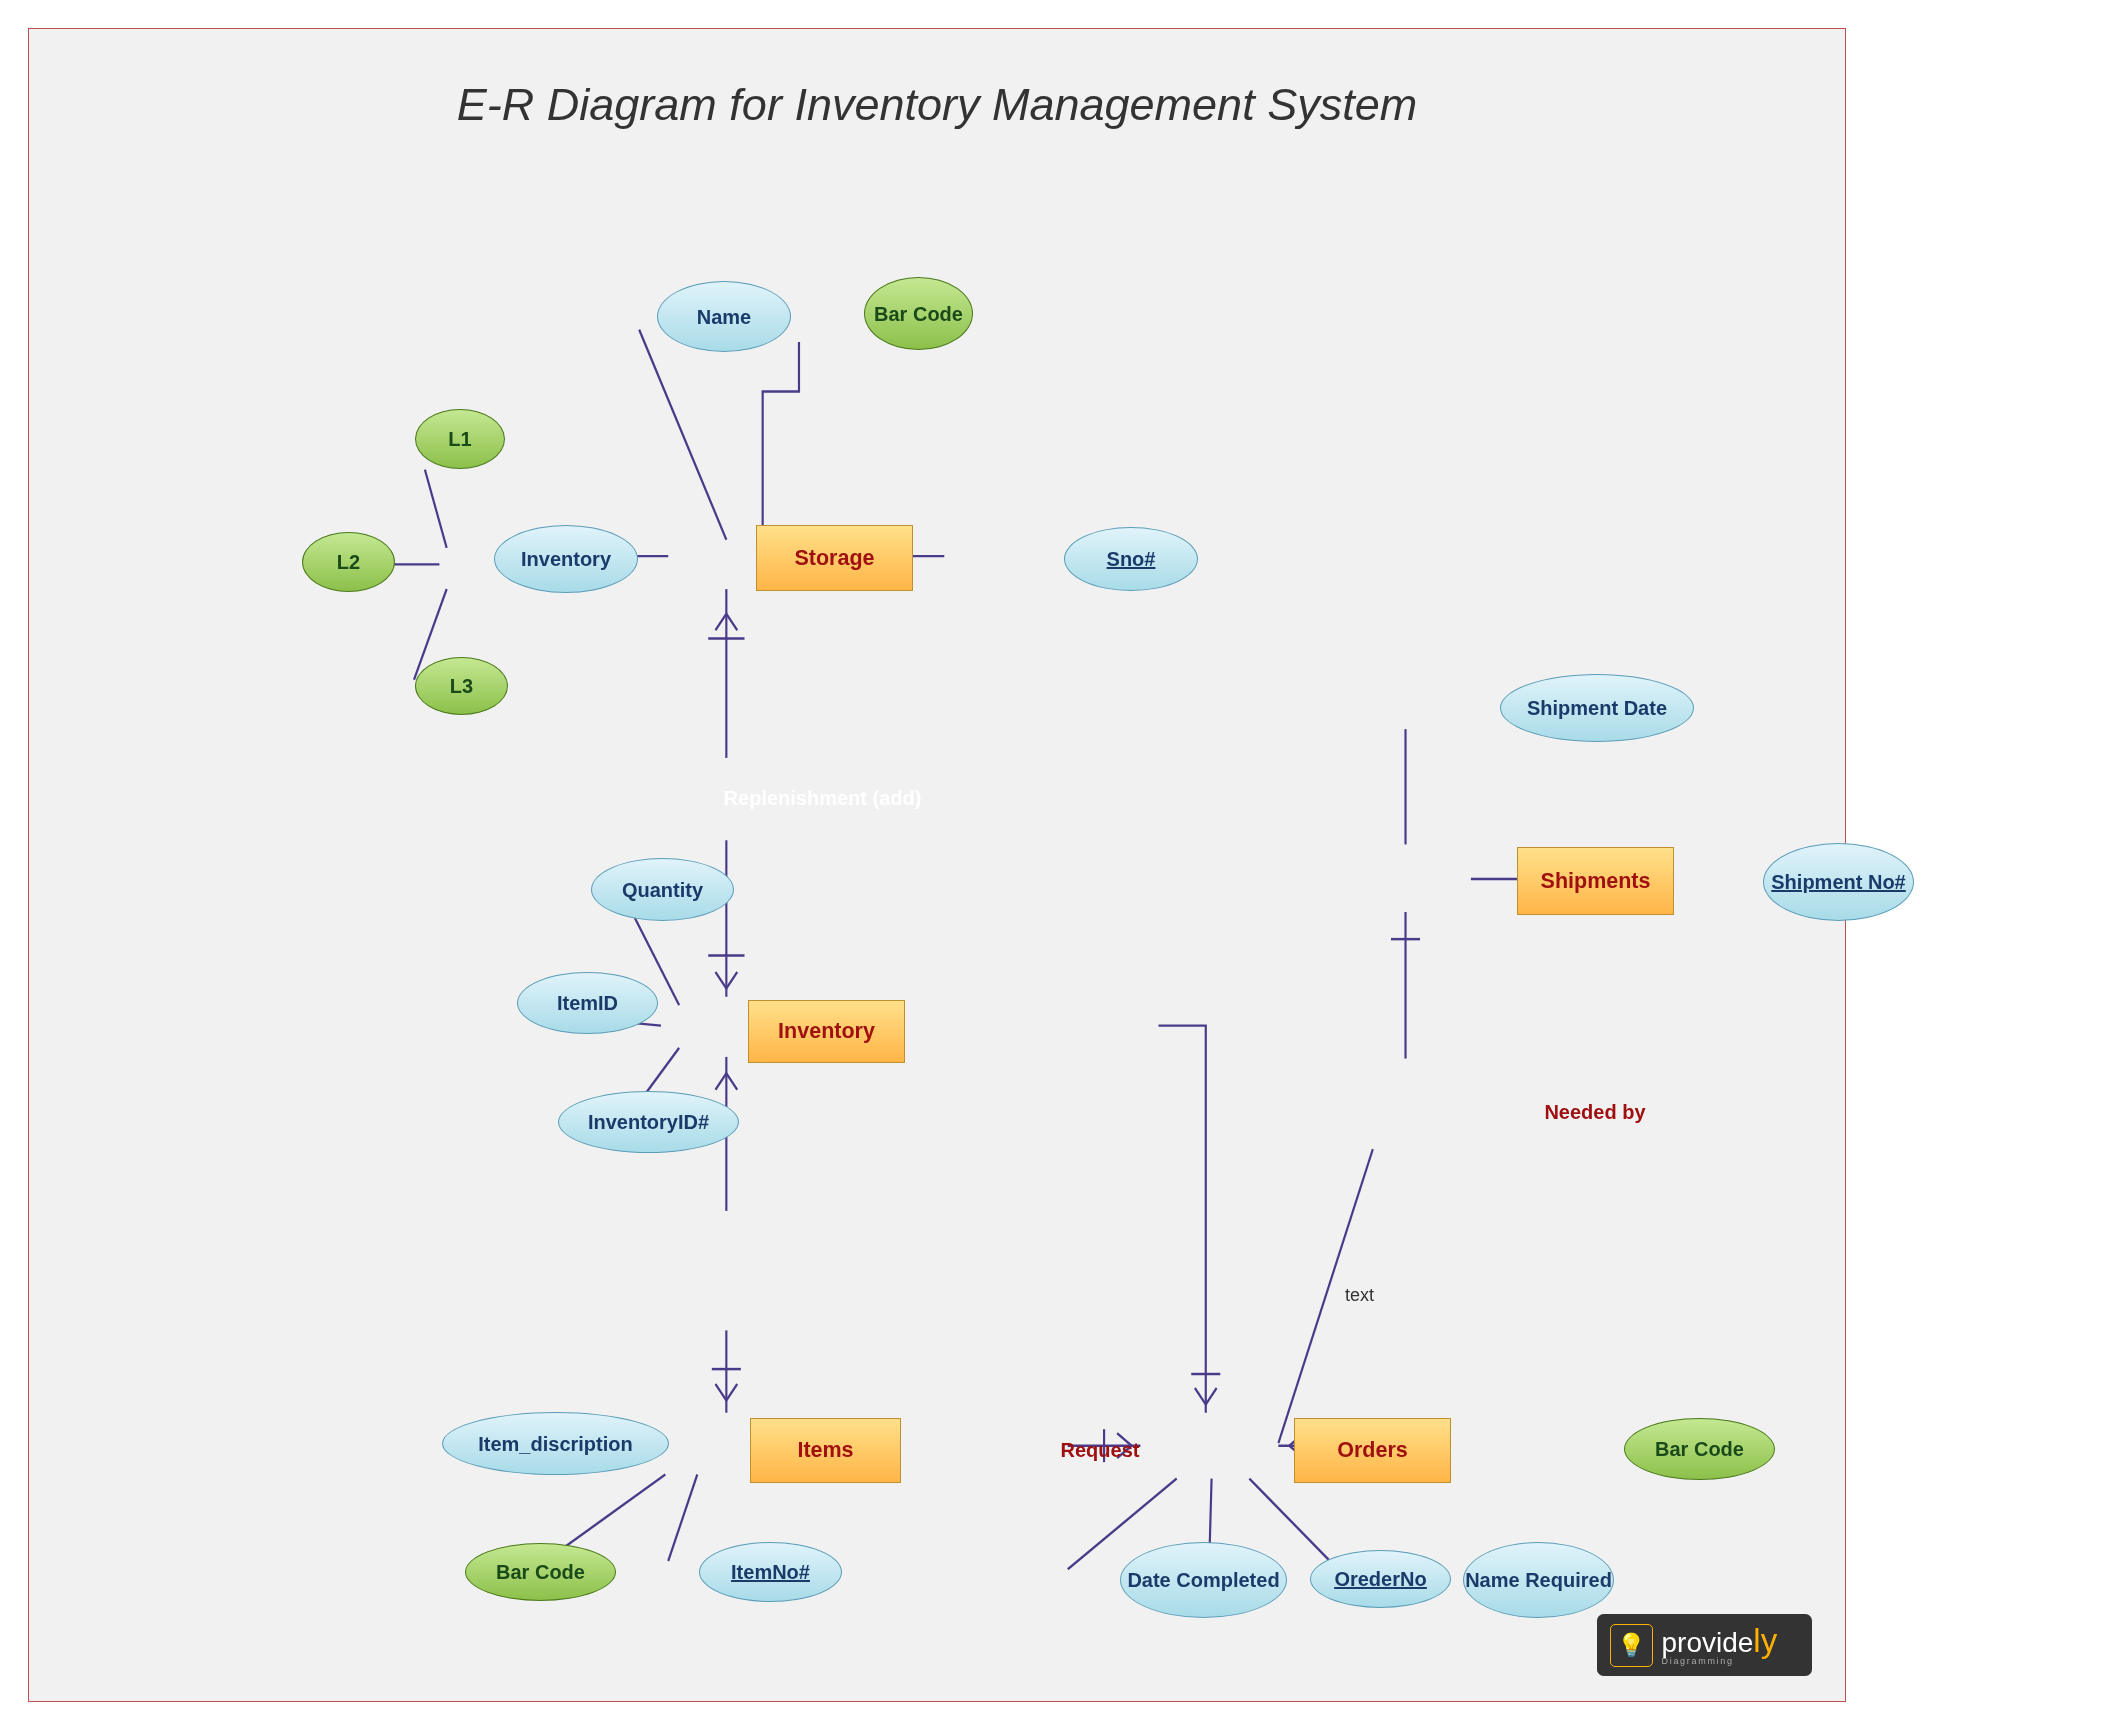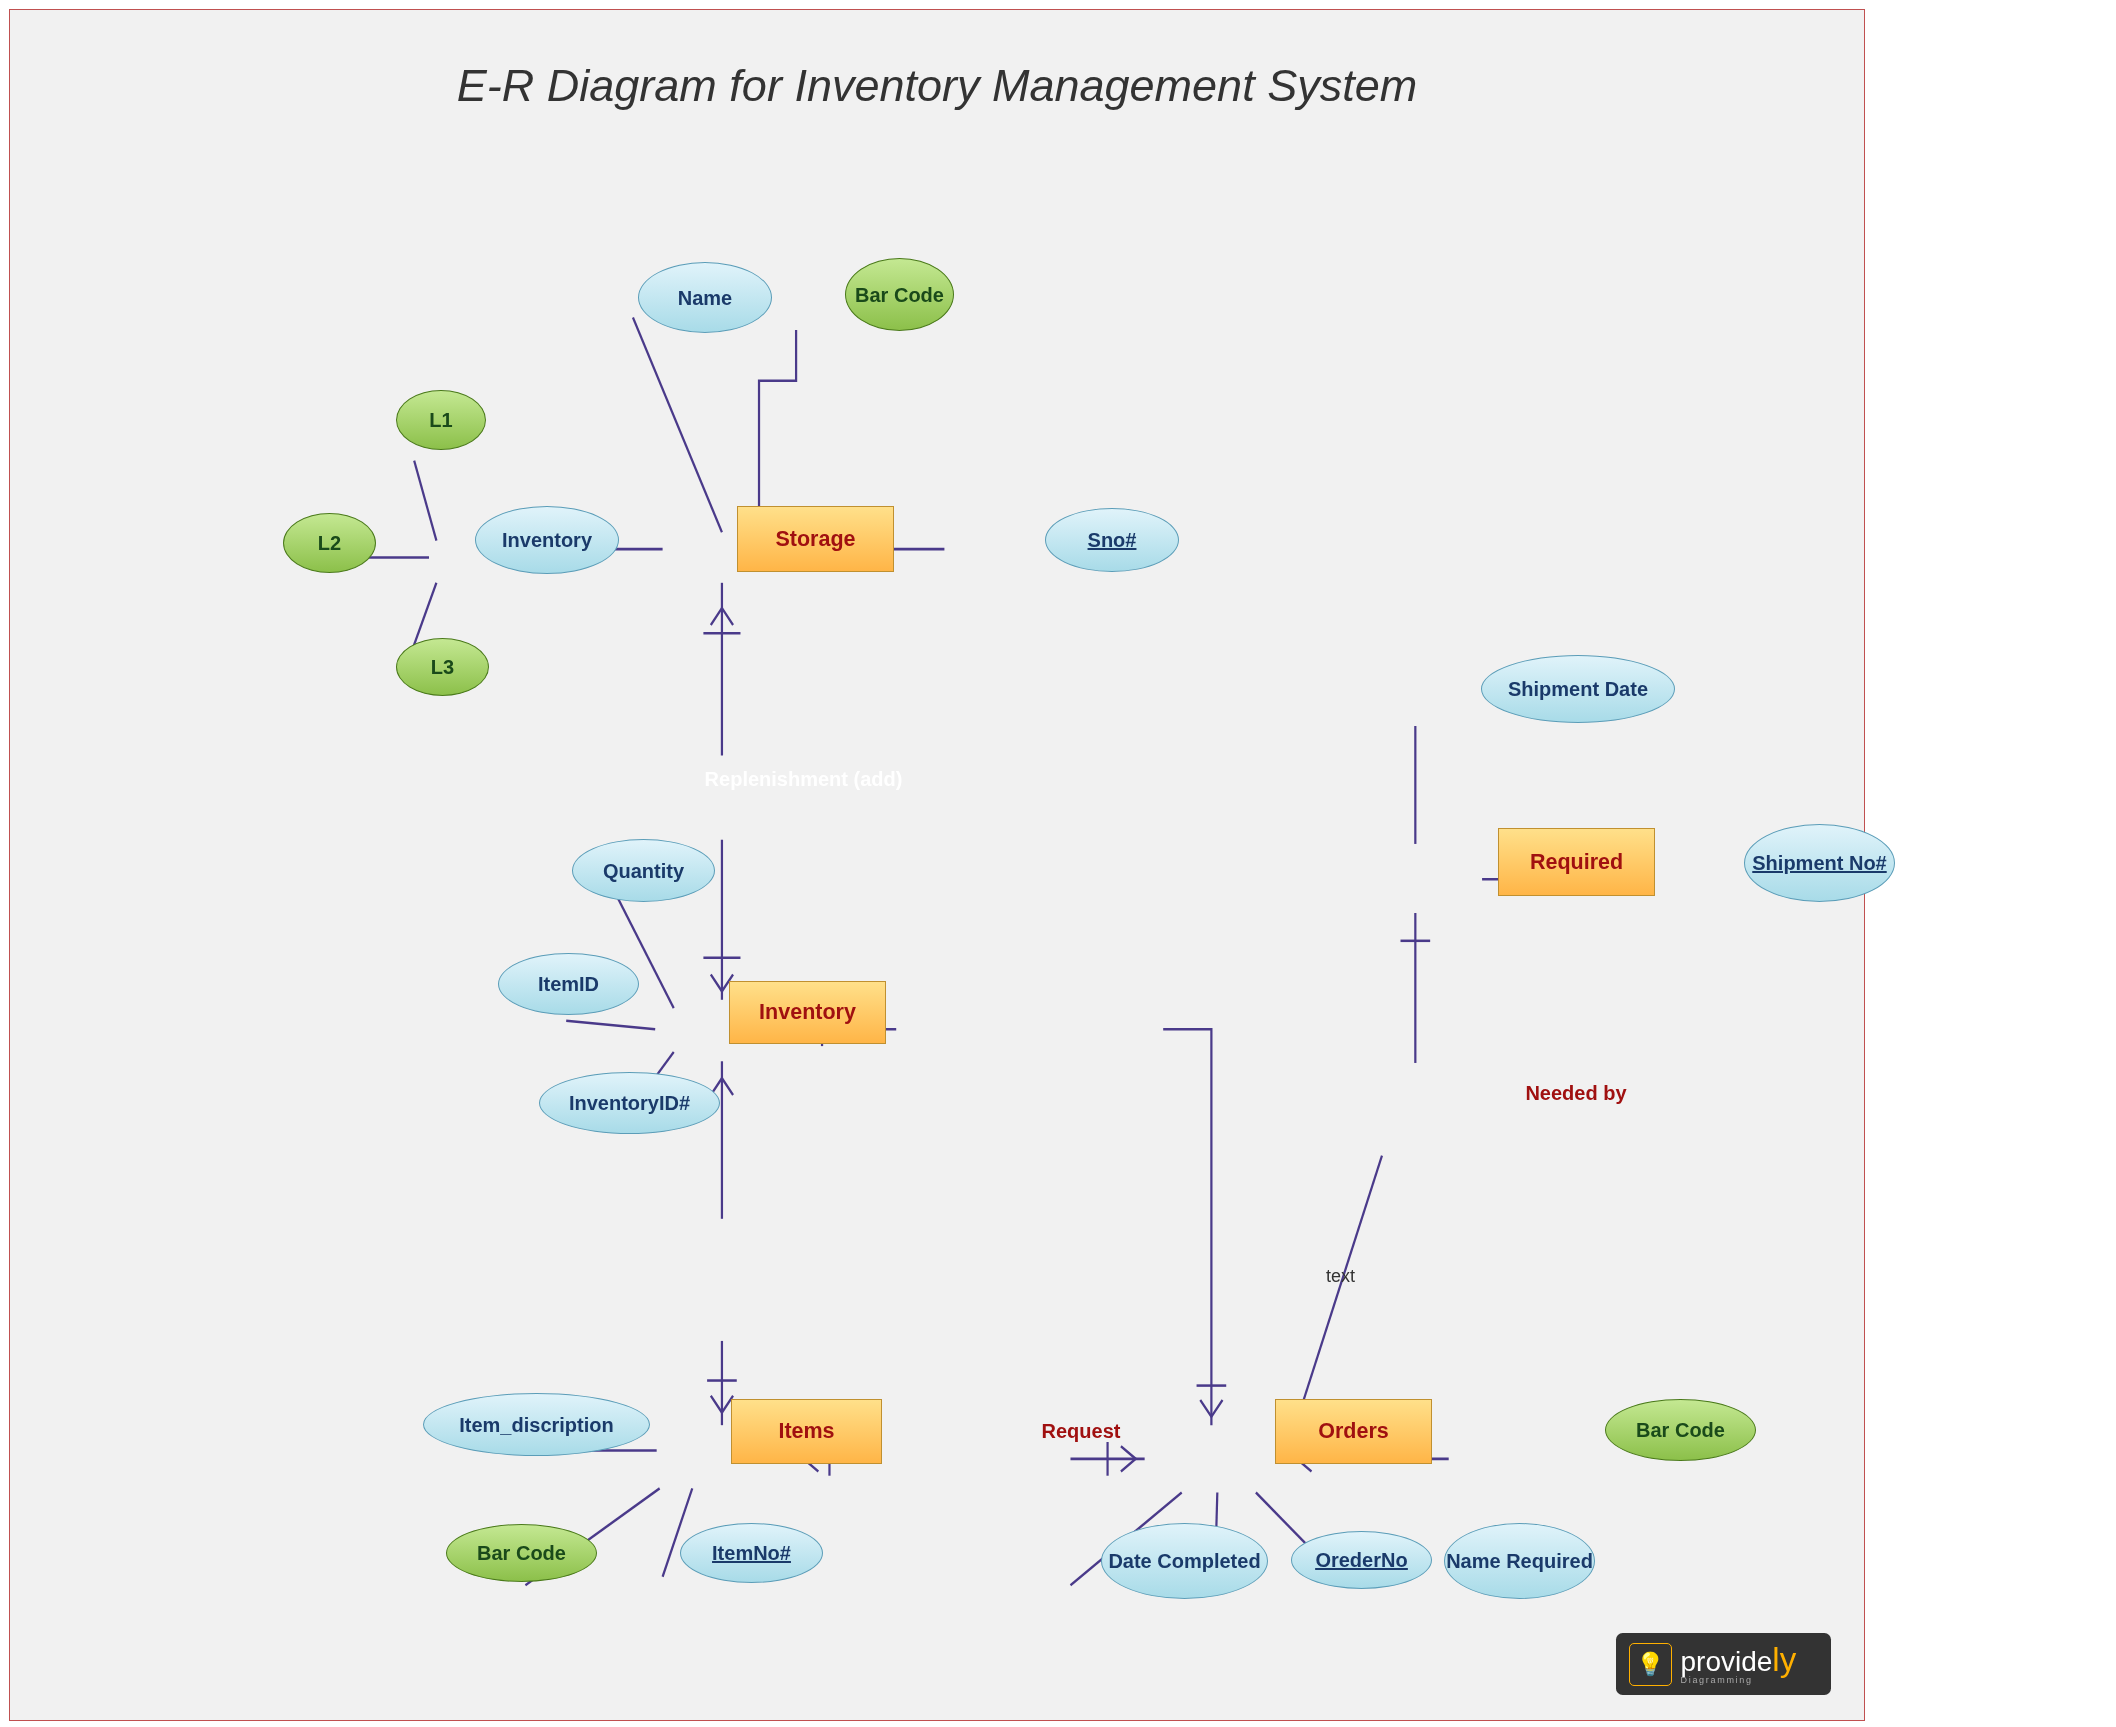--- a/index.html
+++ b/index.html
@@ -5,21 +5,21 @@
 body {
   margin: 0;
   padding: 0;
   background: #fff;
   font-family: Arial, sans-serif;
 }
 .outer {
   width: 1872px;
   height: 1728px;
   box-sizing: border-box;
-  padding: 9px;
+  padding: 28px;
   background: #fff;
 }
 .frame {
   width: 100%;
   height: 100%;
   border: 1.7px solid #c05050;
   background: #f1f1f1;
   position: relative;
 }
 .title {
@@ -203,21 +203,21 @@
 
         <line x1="1895" y1="990" x2="1895" y2="850"></line>
         <line x1="1985" y1="1032" x2="2110" y2="1032"></line>
       </g>
     </svg>
 
     <div class="entity" style="left:727px; top:496px; width:155px; height:64px;">Storage</div>
     <div class="entity" style="left:719px; top:971px; width:155px; height:61px;">Inventory</div>
     <div class="entity" style="left:721px; top:1389px; width:149px; height:63px;">Items</div>
     <div class="entity" style="left:1265px; top:1389px; width:155px; height:63px;">Orders</div>
-    <div class="entity" style="left:1488px; top:818px; width:155px; height:66px;">Required</div>
+    <div class="entity" style="left:1488px; top:818px; width:155px; height:66px;">Shipments</div>
 
     <div class="attr blue" style="left:628px; top:252px; width:132px; height:69px;">Name</div>
     <div class="attr green" style="left:835px; top:248px; width:107px; height:71px;">
         <span>Bar Code</span>
       </div>
     <div class="attr blue" style="left:1035px; top:498px; width:132px; height:62px;">
         <span class="u">Sno#</span>
       </div>
     <div class="attr blue" style="left:465px; top:496px; width:142px; height:66px;">Inventory</div>
     <div class="attr green" style="left:386px; top:380px; width:88px; height:58px;">L1</div>

